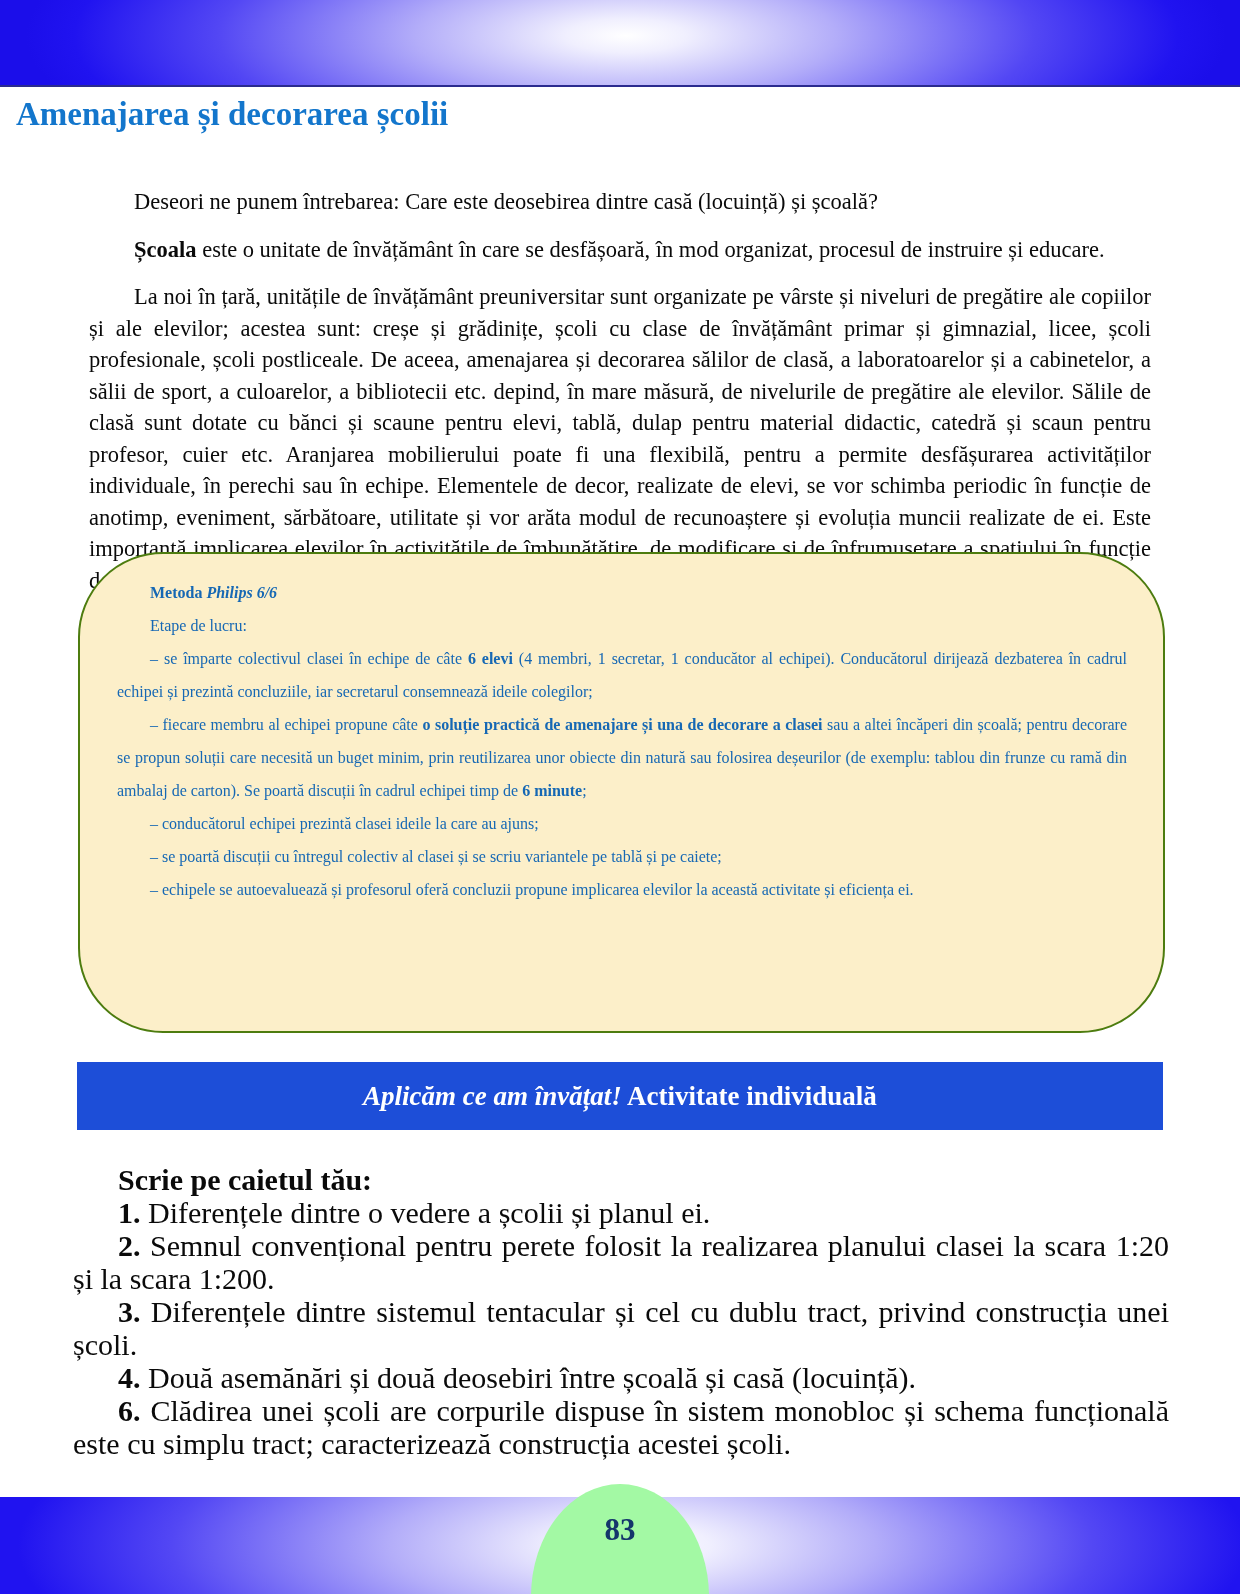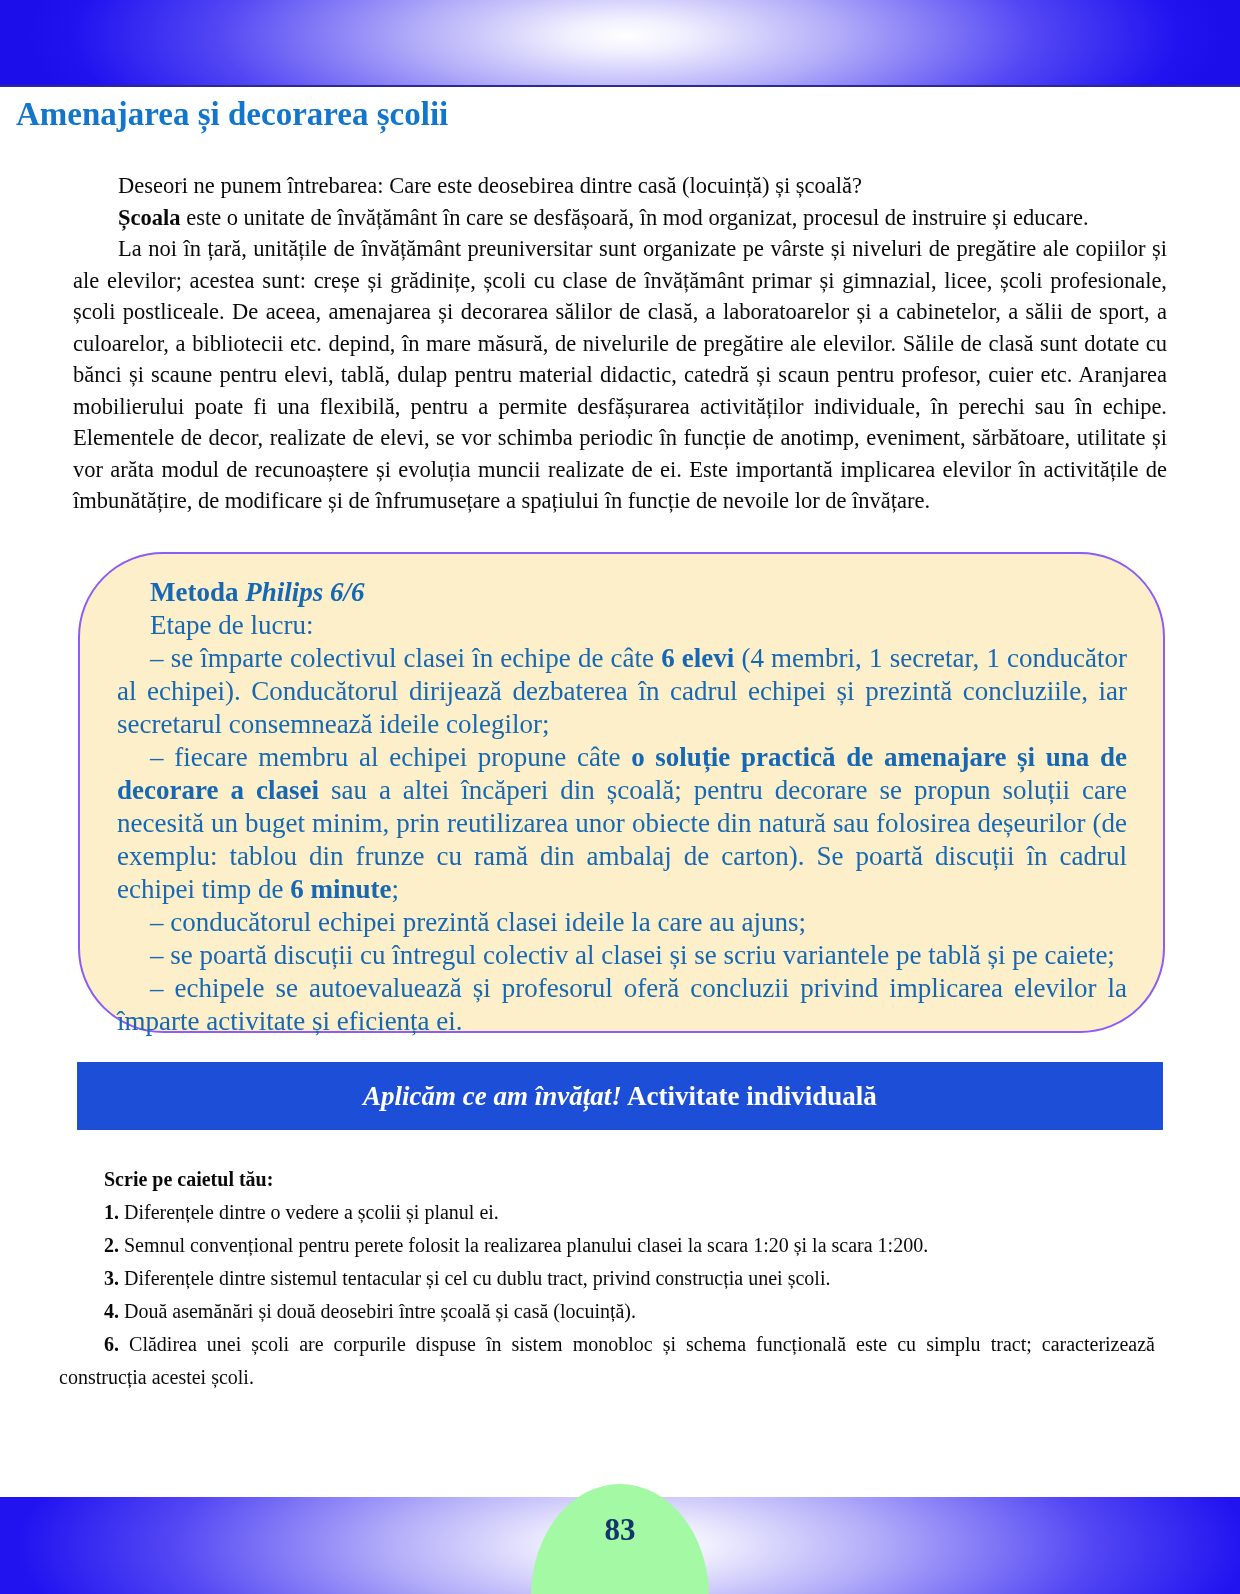--- a/index.html
+++ b/index.html
@@ -19,40 +19,40 @@
     background-color:#2013f0;
     background-image: radial-gradient(ellipse 640px 190px at 51% 50%,
       #ffffff 0%, #f0effe 12%, #b3adf9 38%, #5347f4 72%, #2013f0 96%);
   }
   .title {
     position:absolute; top:96px; left:16px; width:100%; margin:0;
     text-align:left; font-size:33px; font-weight:bold; color:#1376cc;
   }
   .content { position:absolute; top:170px; left:73px; width:1094px;
     font-size:22.5px; line-height:31.5px; }
-  .content p { margin:0; }
+  .content p { margin:16px; }
   .ind { text-indent:45px; }
   .just { text-align:justify; }
   .method-box {
     position:absolute; top:552px; left:78px; width:1087px; height:481px;
-    box-sizing:border-box; background:#fcefc9; border:2px solid #8b5cf6;
+    box-sizing:border-box; background:#fcefc9; border:2px solid #4d7c0f;
     border-radius:85px; padding:22px 36px 0 37px;
-    color:#1668b4; font-size:27px; line-height:33px;
+    color:#1668b4; font-size:16px; line-height:33px;
   }
   .method-box p { margin:0; }
   .box-title { text-indent:33px; font-weight:bold; }
   .box-sub { text-indent:33px; }
   .box-step { text-indent:33px; text-align:justify; }
   .banner {
     position:absolute; top:1062px; left:77px; width:1086px; height:68px;
     background:#1d4ed8; color:#ffffff; text-align:center;
     font-size:27px; line-height:68px; font-weight:bold;
   }
-  .tasks { position:absolute; top:1163px; left:59px; width:1096px;
-    font-size:20px; line-height:33px; }
+  .tasks { position:absolute; top:1163px; left:73px; width:1096px;
+    font-size:30px; line-height:33px; }
   .tasks p { margin:0; text-indent:45px; }
   .tasks .heading { font-weight:bold; }
   .task-item { text-align:justify; }
   .page-oval {
     position:absolute; left:531px; top:1484px; width:178px; height:225px;
     background:#a3f9a4; border-radius:50%; text-align:center; z-index:2;
   }
   .page-oval span {
     display:inline-block; margin-top:28px;
     font-size:31px; font-weight:bold; color:#14356b;
@@ -73,21 +73,21 @@
     <p class="ind just"><span>La noi în țară, unitățile de învățământ preuniversitar sunt organizate pe vârste și niveluri de pregătire ale copiilor și ale elevilor; acestea sunt: creșe și grădinițe, școli cu clase de învățământ primar și gimnazial, licee, școli profesionale, școli postliceale. De aceea, amenajarea și decorarea sălilor de clasă, a laboratoarelor și a cabinetelor, a sălii de sport, a culoarelor, a bibliotecii etc. depind, în mare măsură, de nivelurile de pregătire ale elevilor. Sălile de clasă sunt dotate cu bănci și scaune pentru elevi, tablă, dulap pentru material didactic, catedră și scaun pentru profesor, cuier etc. Aranjarea mobilierului poate fi una flexibilă, pentru a permite desfășurarea activităților individuale, în perechi sau în echipe. Elementele de decor, realizate de elevi, se vor schimba periodic în funcție de anotimp, eveniment, sărbătoare, utilitate și vor arăta modul de recunoaștere și evoluția muncii realizate de ei. Este importantă implicarea elevilor în activitățile de îmbunătățire, de modificare și de înfrumusețare a spațiului în funcție de nevoile lor de învățare.</span></p>
   </div>
 
   <div class="method-box">
     <p class="box-title"><span>Metoda </span><i>Philips 6/6</i></p>
     <p class="box-sub">Etape de lucru:</p>
     <p class="box-step"><span>– se împarte colectivul clasei în echipe de câte </span><b>6 elevi</b><span> (4 membri, 1 secretar, 1 conducător al echipei). Conducătorul dirijează dezbaterea în cadrul echipei și prezintă concluziile, iar secretarul consemnează ideile colegilor;</span></p>
     <p class="box-step"><span>– fiecare membru al echipei propune câte </span><b>o soluție practică de amenajare și una de decorare a clasei</b><span> sau a altei încăperi din școală; pentru decorare se propun soluții care necesită un buget minim, prin reutilizarea unor obiecte din natură sau folosirea deșeurilor (de exemplu: tablou din frunze cu ramă din ambalaj de carton). Se poartă discuții în cadrul echipei timp de </span><b>6 minute</b><span>;</span></p>
     <p class="box-step">– conducătorul echipei prezintă clasei ideile la care au ajuns;</p>
     <p class="box-step">– se poartă discuții cu întregul colectiv al clasei și se scriu variantele pe tablă și pe caiete;</p>
-    <p class="box-step">– echipele se autoevaluează și profesorul oferă concluzii privind implicarea elevilor la împarte activitate și eficiența ei.</p>
+    <p class="box-step">– echipele se autoevaluează și profesorul oferă concluzii propune implicarea elevilor la această activitate și eficiența ei.</p>
   </div>
 
   <div class="banner"><i>Aplicăm ce am învățat!</i><span> Activitate individuală</span></div>
 
   <div class="tasks">
     <p class="heading">Scrie pe caietul tău:</p>
     <p class="task-item"><b>1.</b><span> Diferențele dintre o vedere a școlii și planul ei.</span></p>
     <p class="task-item"><b>2.</b><span> Semnul convențional pentru perete folosit la realizarea planului clasei la scara 1:20 și la scara 1:200.</span></p>
     <p class="task-item"><b>3.</b><span> Diferențele dintre sistemul tentacular și cel cu dublu tract, privind construcția unei școli.</span></p>
     <p class="task-item"><b>4.</b><span> Două asemănări și două deosebiri între școală și casă (locuință).</span></p>

